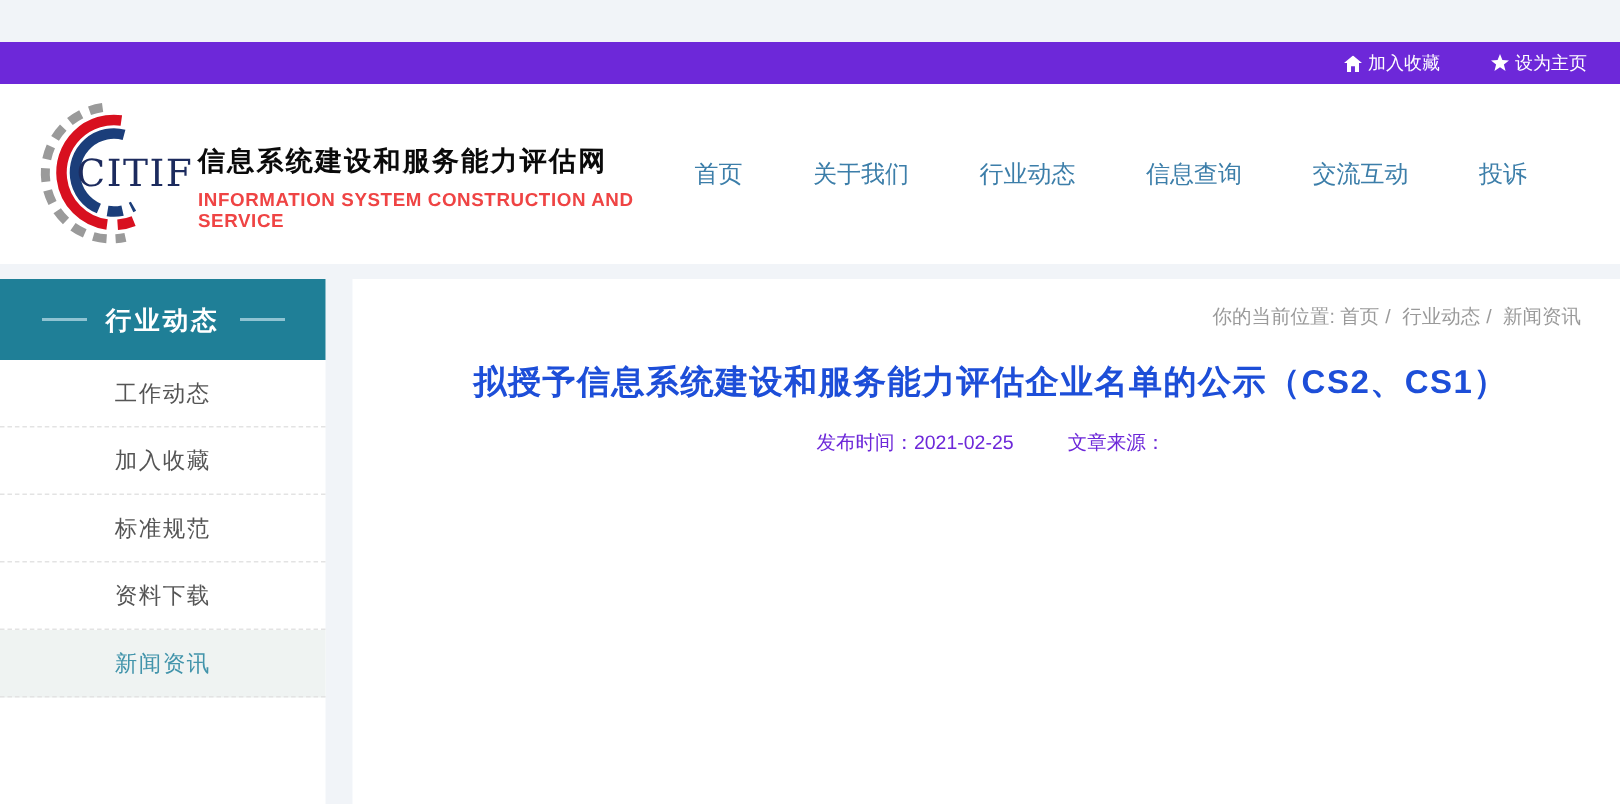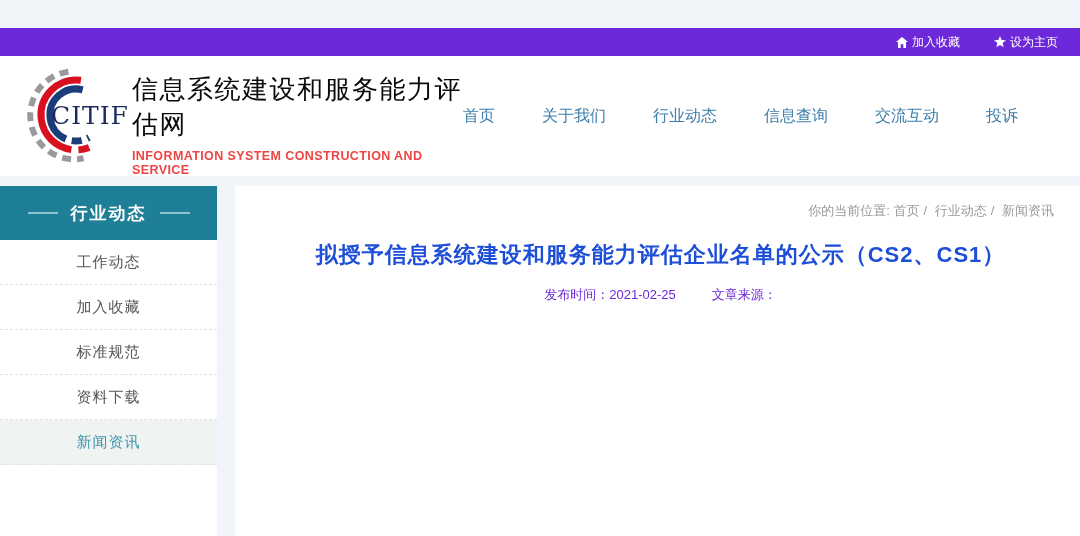--- a/index.html
+++ b/index.html
@@ -12,21 +12,21 @@
   .topbar .tool { color:#fff; font-size:12px; text-decoration:none; display:flex;
                   align-items:center; gap:4px; cursor:pointer; }
   .topbar svg { display:block; }
 
   
   .header { height:120px; background:#fff; display:flex; align-items:center; padding:0 36px 0 14px; }
   .logo-wrap { position:relative; width:110px; height:102px; flex:none; cursor:pointer; }
   .citif { position:absolute; left:37px; top:36px; font-family:"DejaVu Serif",serif;
            font-size:25px; color:#1c2b5e; letter-spacing:1px; }
   .site-text { margin-left:8px; }
-  .site-name { font-size:26px; font-weight:normal; color:#0a0a0a; letter-spacing:1.5px;margin-top:16px; }
+  .site-name { font-size:18px; font-weight:bold; color:#0a0a0a; letter-spacing:1.5px;margin-top:16px; }
   .site-sub  { font-size:12.5px; font-weight:bold; color:#ef4444; margin-top:7px; letter-spacing:0.4px; }
   .nav { margin-left:auto; display:flex; gap:47px; padding-right:26px; }
   .nav .nav-link { font-size:16px; color:#3c7ea9; text-decoration:none; cursor:pointer; white-space:nowrap; }
 
   
   .layout { display:flex; margin-top:10px; height:378px; }
   .sidebar { width:217px; flex:none; background:#fff; margin-right:18px; }
   .sidebar-head { height:54px; background:#1f7f97; color:#fff; display:flex; align-items:center;
                   justify-content:center; gap:13px; font-size:17px; font-weight:bold; letter-spacing:2px; }
   .sidebar-head .line { width:30px; height:2px; background:#8fc3d2; }

